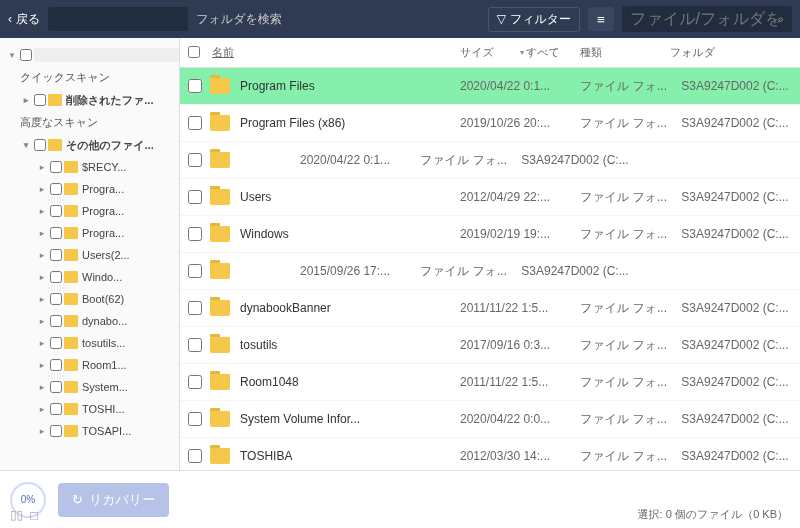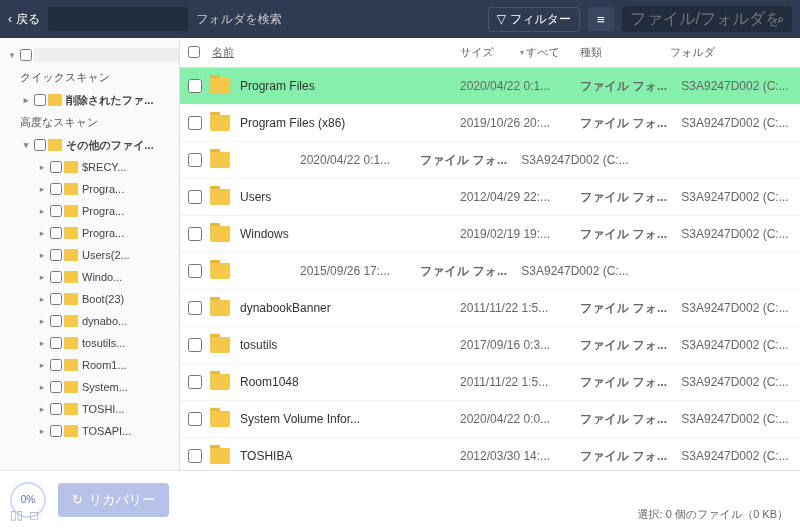--- a/index.html
+++ b/index.html
@@ -31,21 +31,21 @@
 .cols .c-folder { width: 130px; }
 .filelist { flex: 1; overflow-y: auto; }
 .file-row { display: flex; align-items: center; height: 37px; padding-left: 8px; font-size: 12px; color: #555; border-bottom:1px solid #f5f5f5; cursor:pointer; }
 .file-row.selected { background: #86efac; }
 .file-row .rcb { width: 14px; height: 14px; margin-right: 8px; }
 .file-row .ricon { width: 20px; height: 16px; background: #f5c84c; border-radius: 1px 1px 2px 2px; margin-right: 10px; position:relative; flex-shrink:0; }
 .file-row .ricon::before { content:""; position:absolute; top:-3px; left:0; width:10px; height:3px; background:#e5b83c; border-radius:1px 1px 0 0;}
 .file-row .rname { flex: 1.6; white-space: nowrap; overflow: hidden; text-overflow: ellipsis; color:#333; }
 .file-row .rsize { width: 60px; }
 .file-row .rdate { width: 120px; white-space: nowrap; overflow: hidden; text-overflow: ellipsis; color:#666;}
-.file-row .rtype { width: 90px; white-space: nowrap; overflow: hidden; text-overflow: ellipsis; color:#666;font-weight:bold;}
+.file-row .rtype { width: 90px; white-space: nowrap; overflow: hidden; text-overflow: ellipsis; color:#666;}
 .file-row .rfolder { width: 130px; white-space: nowrap; overflow: hidden; text-overflow: ellipsis; color:#666;text-align:center;}
 .footer { height: 58px; border-top: 1px solid #e0e0e0; display: flex; align-items: center; padding: 6px 10px; gap: 12px; }
 .progress-circle { width: 36px; height: 36px; border: 2px solid #d0d8ff; border-radius: 50%; display:flex; align-items:center; justify-content:center; font-size:10px; color:#5a6abf; }
 .footer-text { flex:1; }
 .footer-title { font-weight: bold; font-size: 12px; color:#333; }
 .footer-details { font-size: 11px; color: #555; }
 .recover-btn { background: #b7c2e8; color: #fff; border:none; border-radius: 4px; padding: 8px 14px; font-size: 13px; display:flex; align-items:center; gap:6px; cursor:pointer; }
 .selection-info { font-size:11px; color:#666; text-align:right; position:absolute; right:12px; bottom:6px;}
 .pause-controls { position:absolute; left:10px; bottom:6px; display:flex; gap:6px; color:#aaa; font-size:12px;}
 .hcb { width:12px; height:12px; }
@@ -130,21 +130,21 @@
         <div class="tree-row" style="padding-left: 36px;">
           <span class="caret">▸</span>
     <input type="checkbox" class="cb" style="">
     <span class="ficon"></span>
     <span>Windo...</span>
         </div>
         <div class="tree-row" style="padding-left: 36px;">
           <span class="caret">▸</span>
     <input type="checkbox" class="cb" style="">
     <span class="ficon"></span>
-    <span>Boot(23)</span>
+    <span>Boot(62)</span>
         </div>
         <div class="tree-row" style="padding-left: 36px;">
           <span class="caret">▸</span>
     <input type="checkbox" class="cb" style="">
     <span class="ficon"></span>
     <span>dynabo...</span>
         </div>
         <div class="tree-row" style="padding-left: 36px;">
           <span class="caret">▸</span>
     <input type="checkbox" class="cb" style="">

